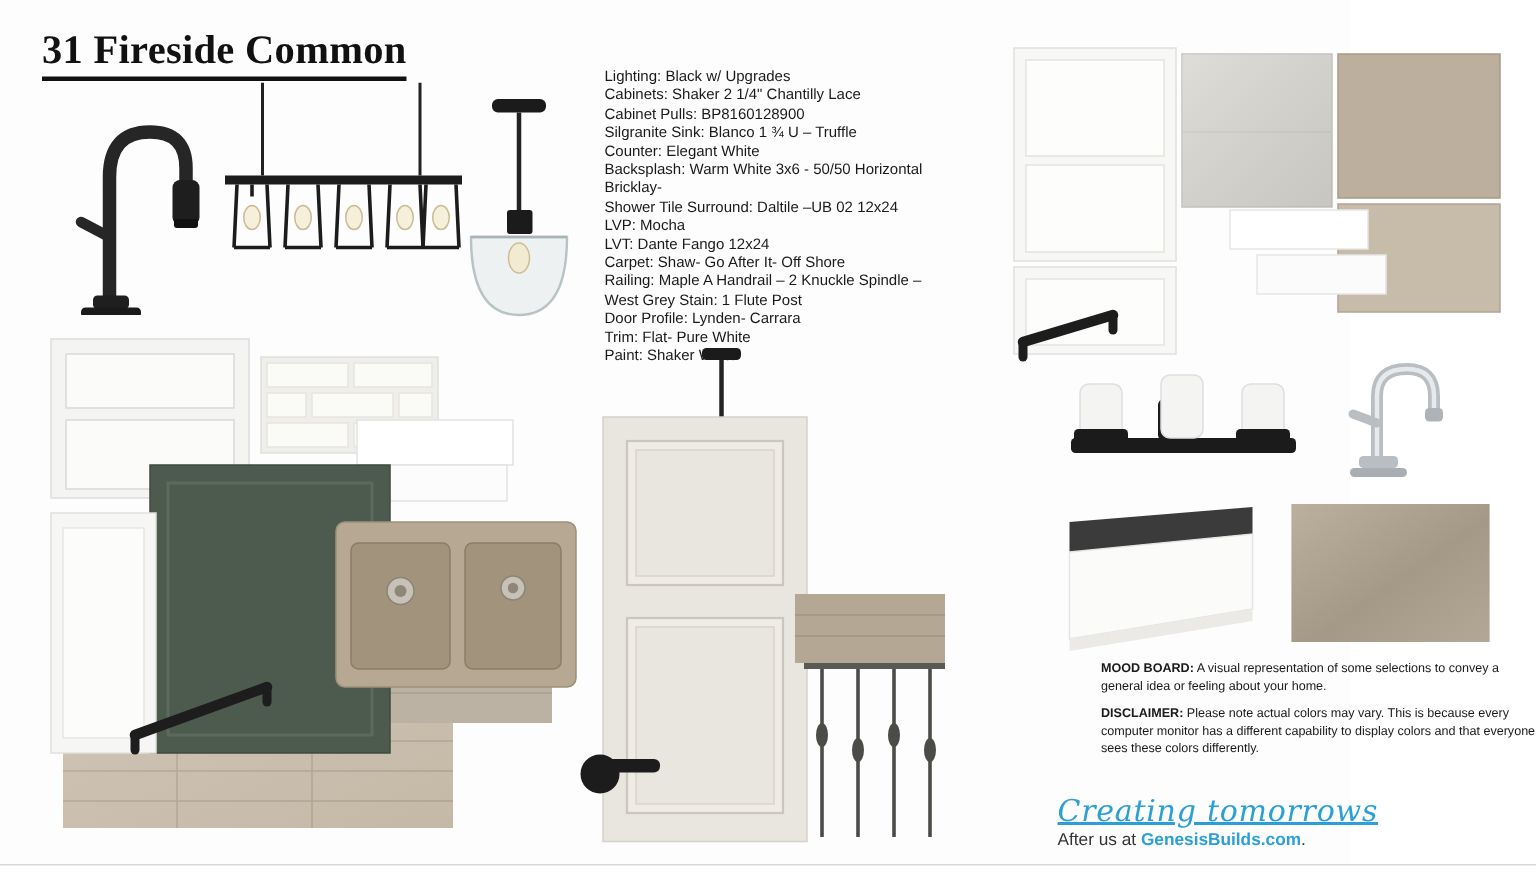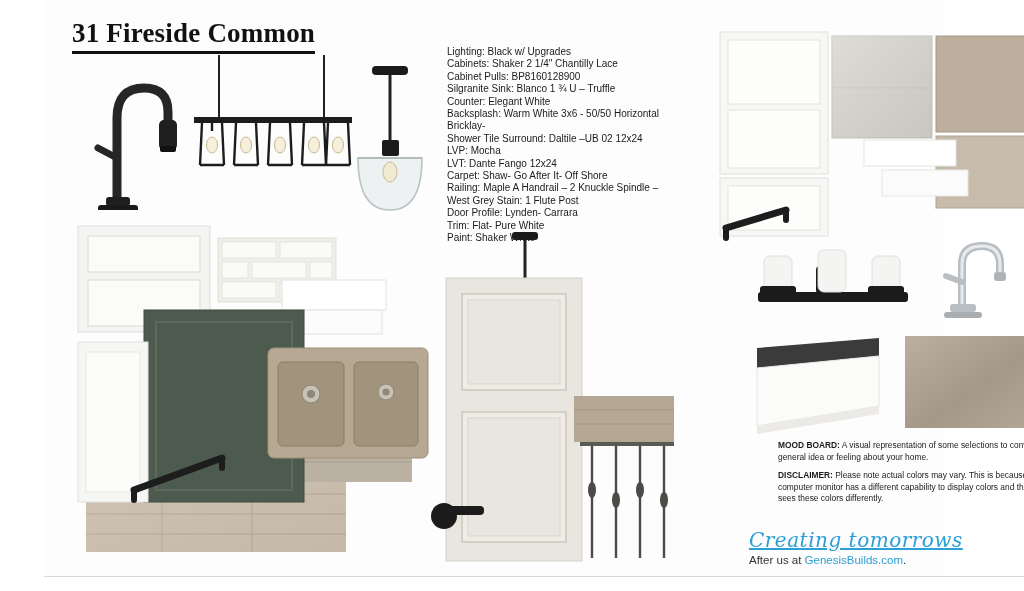--- a/index.html
+++ b/index.html
@@ -6,21 +6,20 @@
   body{
     width:1024px;height:591px;
     background:#ffffff;
     font-family:"Liberation Sans", sans-serif;
     overflow:hidden;
     position:relative;
   }
   .board{
     position:absolute;left:0;top:0;width:900px;height:591px;
     background:#fdfdfd;
-    margin-left:44px;
   }
   
   .bottom-strip{
     position:absolute;left:0;bottom:0;width:1024px;height:14px;background:#ffffff;
     border-top:1px solid #d8d8d8;
   }
   .title{
     position:absolute;left:28px;top:18px;
     font-size:27px;font-weight:bold;color:#111;
     letter-spacing:.2px;
@@ -64,21 +63,21 @@
     font-style:italic;
     font-size:20px;
     color:#2b9fd6;
     position:absolute;left:0;top:0;
     letter-spacing:.5px;
     text-decoration:underline;
   }
   .logo-sub{
     position:absolute;left:0;top:26px;font-size:11.5px;color:#333;
   }
-  .logo-sub b{color:#2b9fd6;font-weight:normal;}
+  .logo-sub b{color:#2b9fd6;font-weight:bold;}
   .lbl{font-weight:bold;}
 </style>
 </head>
 <body>
 
 <div class="board">
 
   <div class="title">31 Fireside Common</div>
 
   <div class="specs">

